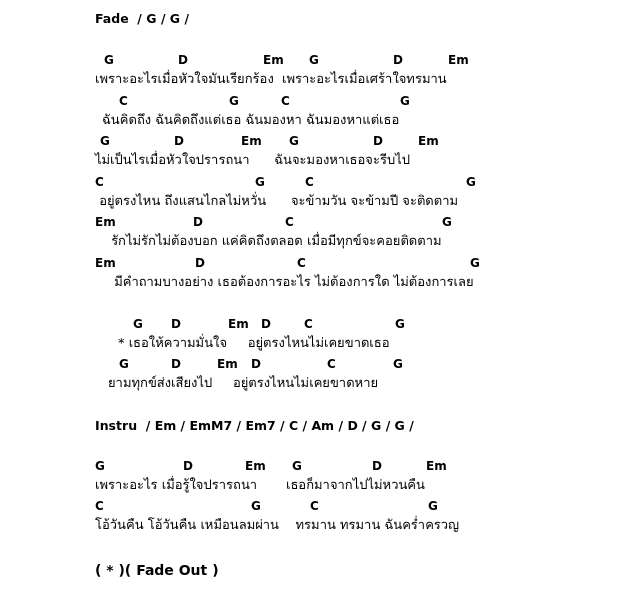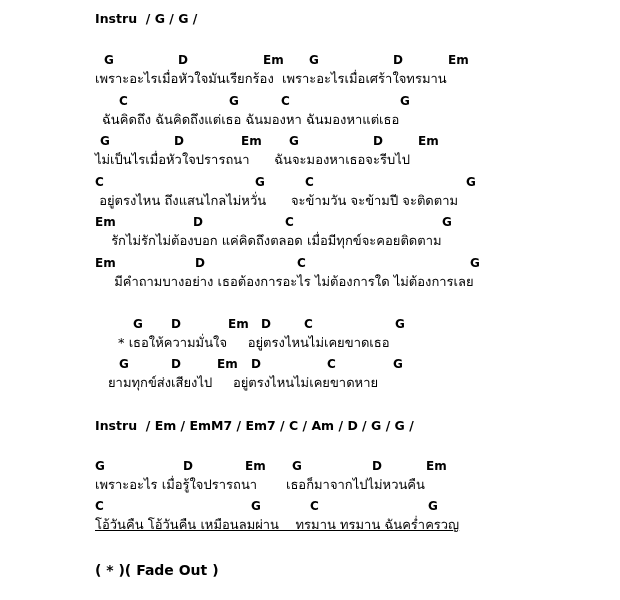--- a/index.html
+++ b/index.html
@@ -4,21 +4,21 @@
 <style>
   html,body{margin:0;padding:0;background:#ffffff;}
   body{width:620px;height:600px;position:relative;overflow:hidden;font-family:"DejaVu Sans","Liberation Sans",sans-serif;color:#000;}
   .chord{position:absolute;font-weight:bold;font-size:12px;line-height:16px;top:0;}
   .lyric{position:absolute;font-size:13px;line-height:18px;top:0;white-space:pre;}
   .heading{position:absolute;font-weight:bold;font-size:12.5px;line-height:16px;white-space:pre;}
 </style>
 </head>
 <body>
 
-<div class="heading" style="left:95px;top:11px;">Instru  / G / G /</div>
+<div class="heading" style="left:95px;top:11px;">Fade  / G / G /</div>
 
 <div id="verse1">
     <span class="chord" style="left: 104px; top: 52px;">G</span>
     <span class="chord" style="left: 178px; top: 52px;">D</span>
     <span class="chord" style="left: 263px; top: 52px;">Em</span>
     <span class="chord" style="left: 309px; top: 52px;">G</span>
     <span class="chord" style="left: 393px; top: 52px;">D</span>
     <span class="chord" style="left: 448px; top: 52px;">Em</span>
     <span class="lyric" style="left: 95px; top: 70px;">เพราะอะไรเมื่อหัวใจมันเรียกร้อง  เพราะอะไรเมื่อเศร้าใจทรมาน</span>
     <span class="chord" style="left: 119px; top: 92.5px;">C</span>
@@ -73,16 +73,16 @@
     <span class="chord" style="left: 183px; top: 458px;">D</span>
     <span class="chord" style="left: 245px; top: 458px;">Em</span>
     <span class="chord" style="left: 292px; top: 458px;">G</span>
     <span class="chord" style="left: 372px; top: 458px;">D</span>
     <span class="chord" style="left: 426px; top: 458px;">Em</span>
     <span class="lyric" style="left: 95px; top: 476px;">เพราะอะไร เมื่อรู้ใจปรารถนา       เธอก็มาจากไปไม่หวนคืน</span>
     <span class="chord" style="left: 95px; top: 498px;">C</span>
     <span class="chord" style="left: 251px; top: 498px;">G</span>
     <span class="chord" style="left: 310px; top: 498px;">C</span>
     <span class="chord" style="left: 428px; top: 498px;">G</span>
-    <span class="lyric" style="left: 95px; top: 516px; text-decoration: underline;">โอ้วันคืน โอ้วันคืน เหมือนลมผ่าน    ทรมาน ทรมาน ฉันคร่ำครวญ</span>
+    <span class="lyric" style="left: 95px; top: 516px;">โอ้วันคืน โอ้วันคืน เหมือนลมผ่าน    ทรมาน ทรมาน ฉันคร่ำครวญ</span>
   </div>
 
 <div class="heading" style="left:95px;top:562px;font-size:14px;text-align:right;">( * )( Fade Out )</div>
 
 </body></html>

